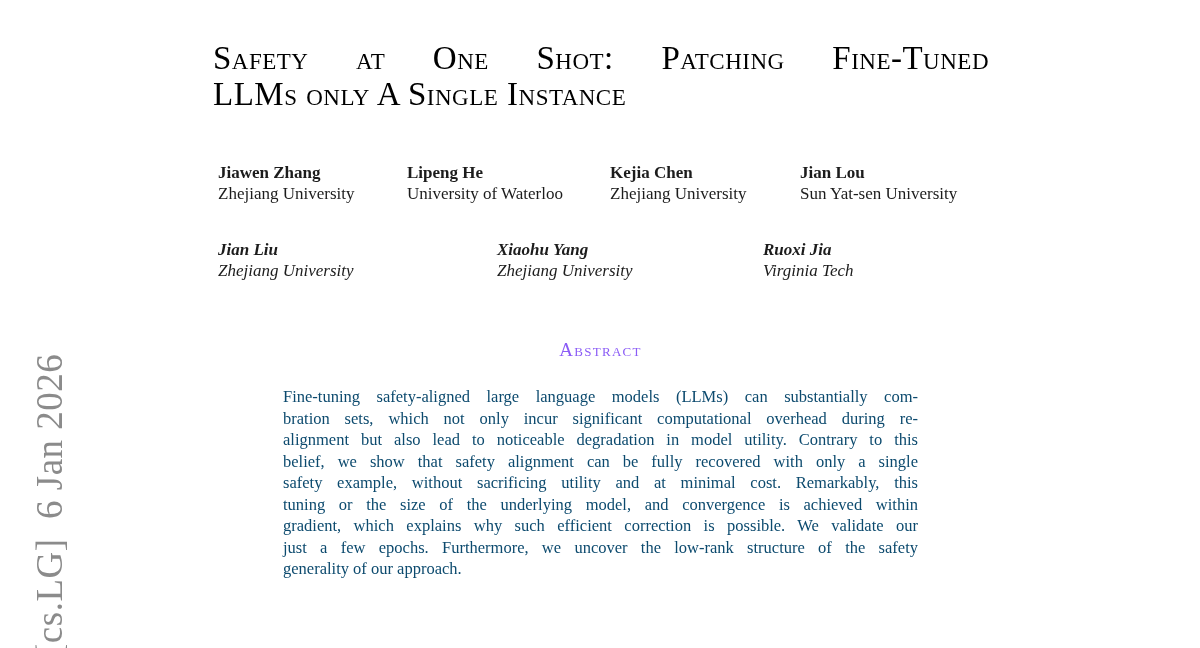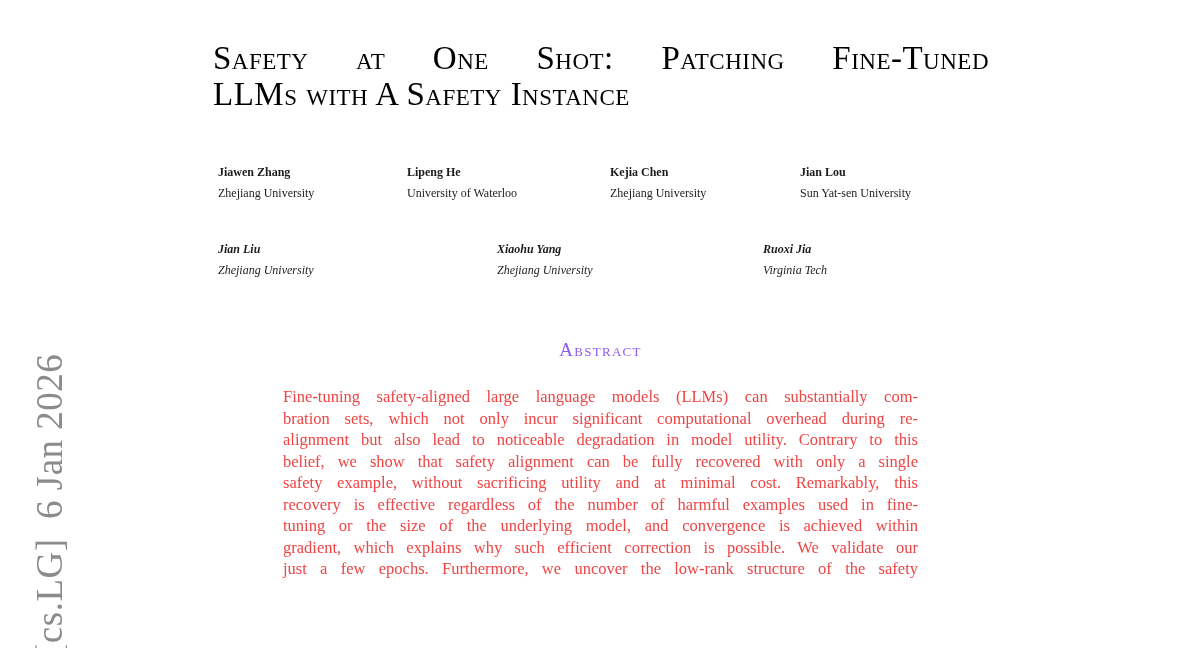--- a/index.html
+++ b/index.html
@@ -47,21 +47,21 @@
     text-align: justify;
     text-align-last: justify;
   }
   .title-line-2 {
     text-align: left;
   }
 
   
   .author-col {
     position: absolute;
-    font-size: 12px;
+    font-size: 17px;
     line-height: 21px;
     white-space: nowrap;
   }
   .author-name { font-weight: bold; }
   .author-affil { font-weight: normal; }
 
   .r1 { top: 162px; }
   .r2 { top: 239px; font-style: italic; }
   .c1a { left: 218px; }
   .c1b { left: 407px; }
@@ -83,42 +83,42 @@
     letter-spacing: 1.3px;
     color: #8b5cf6;
   }
   .abstract-body {
     position: absolute;
     left: 283px;
     top: 386px;
     width: 635px;
     font-size: 16.5px;
     line-height: 21.5px;
-    color: #ef4444;
+    color: #0c4a6e;
   }
   .abs-line {
     text-align: justify;
     text-align-last: justify;
     white-space: nowrap0; 
   }
   .abs-line.last {
     text-align: left;
     text-align-last: left;
   }
 </style>
 </head>
 <body>
 
 <div class="page">
 
   <div class="watermark">[cs.LG]  6 Jan 2026</div>
 
   <div class="title-block">
     <div class="title-line-1">Safety at One Shot: Patching Fine-Tuned</div>
-    <div class="title-line-2">LLMs with A Safety Instance</div>
+    <div class="title-line-2">LLMs only A Single Instance</div>
   </div>
 
   <div class="author-col r1 c1a">
     <div class="author-name">Jiawen Zhang</div>
     <div class="author-affil">Zhejiang University</div>
   </div>
   <div class="author-col r1 c1b">
     <div class="author-name">Lipeng He</div>
     <div class="author-affil">University of Waterloo</div>
   </div>
@@ -145,19 +145,19 @@
   </div>
 
   <div class="abstract-heading">Abstract</div>
 
   <div class="abstract-body">
     <div class="abs-line">Fine-tuning safety-aligned large language models (LLMs) can substantially com-</div>
     <div class="abs-line">bration sets, which not only incur significant computational overhead during re-</div>
     <div class="abs-line">alignment but also lead to noticeable degradation in model utility. Contrary to this</div>
     <div class="abs-line">belief, we show that safety alignment can be fully recovered with only a single</div>
     <div class="abs-line">safety example, without sacrificing utility and at minimal cost. Remarkably, this</div>
-    <div class="abs-line">recovery is effective regardless of the number of harmful examples used in fine-</div>
     <div class="abs-line">tuning or the size of the underlying model, and convergence is achieved within</div>
     <div class="abs-line">gradient, which explains why such efficient correction is possible. We validate our</div>
     <div class="abs-line">just a few epochs. Furthermore, we uncover the low-rank structure of the safety</div>
+    <div class="abs-line last">generality of our approach.</div>
   </div>
 
 </div>
 
 </body></html>

